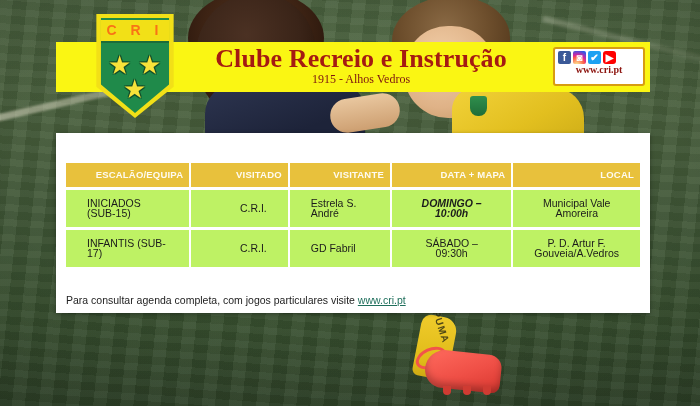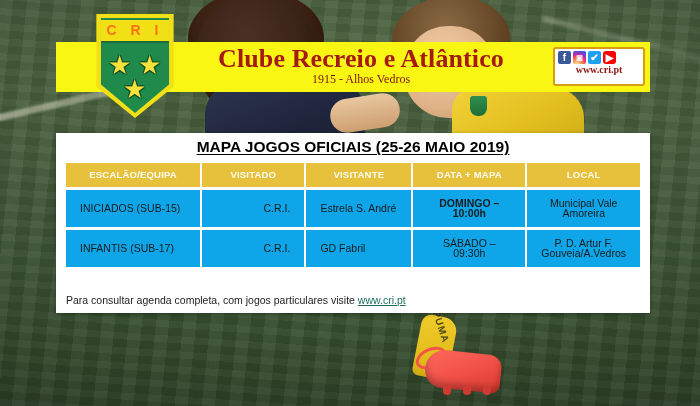--- a/index.html
+++ b/index.html
@@ -95,30 +95,30 @@
 
   
   .panel{position:absolute;left:56px;top:133px;width:594px;height:180px;background:#ffffff;
     box-shadow:0 1px 4px rgba(0,0,0,.35);}
   .doc-title{position:absolute;left:0;right:0;top:4px;text-align:center;
     font:700 15.5px/20px "Liberation Sans",sans-serif;color:#000;
     text-decoration:underline;text-underline-offset:2px;}
 
   table.games{position:absolute;left:10px;top:30px;width:574px;border-collapse:collapse;}
   table.games th{background:#e8c13c;color:#fefbf1;font:700 9.5px/1 "Liberation Sans",sans-serif;
-    letter-spacing:.2px;padding:7px 16px;text-align:center;border-right:2px solid #ffffff;}
+    letter-spacing:.2px;padding:7px 6px;text-align:right;border-right:2px solid #ffffff;}
   table.games th:last-child{border-right:none;}
-  table.games td{background:#0ea5e9;color:#1b1b1b;font:400 10.5px/1 "Liberation Sans",sans-serif;
-    padding:8px 14px;border-top:3px solid #ffffff;border-right:2px solid #ffffff;vertical-align:middle;}
+  table.games td{background:#bef264;color:#1b1b1b;font:400 10.5px/1 "Liberation Sans",sans-serif;
+    padding:8px 21px;border-top:3px solid #ffffff;border-right:2px solid #ffffff;vertical-align:middle;}
   table.games td:last-child{border-right:none;}
   td.c-equipa{text-align:left;width:120px;}
   td.c-visitado{text-align:right;font-weight:700;width:100px;}
   td.c-visitante{text-align:left;width:100px;}
   td.c-data{text-align:center;width:120px;}
-  td.c-data.bold{font-weight:700;}
+  td.c-data.bold{font-weight:700;font-style:italic;}
   td.c-local{text-align:center;}
   th.h-equipa{width:120px;} th.h-visitado{width:100px;} th.h-visitante{width:100px;margin-left:16px;} th.h-data{width:120px;}
 
   .foot-note{position:absolute;left:10px;top:160px;font:400 10.5px/14px "Liberation Sans",sans-serif;color:#222;}
   .foot-note a{color:#1f6f5c;text-decoration:underline;}
 </style>
 </head>
 <body>
 
 <div id="stage">
@@ -136,21 +136,21 @@
   <div class="shirt-badge"></div>
   <div class="sock"></div>
   <div class="sock-txt">PUMA</div>
   <div class="boot-lace"></div>
   <div class="boot"></div>
   <div class="stud" style="left:443px;"></div>
   <div class="stud" style="left:463px;"></div>
   <div class="stud" style="left:483px;"></div>
 
   <div class="banner"></div>
-  <div class="banner-title">Clube Recreio e Atlântico</div>
+  <div class="banner-title">Clube Recreio e Instrução</div>
   <div class="banner-sub">1915 - Alhos Vedros</div>
 
   <div class="crest">
     <div class="crest-shape"></div>
     <div class="crest-inner"></div>
     <div class="crest-band"></div>
     <div class="crest-cri">C R I</div>
     <div class="star s1">★</div>
     <div class="star s2">★</div>
     <div class="star s3">★</div>
@@ -160,21 +160,20 @@
     <div class="social-icons">
       <span class="sic fb">f</span>
       <span class="sic ig">◙</span>
       <span class="sic tw">✔</span>
       <span class="sic yt">▶</span>
     </div>
     <div class="social-url">www.cri.pt</div>
   </div>
 
   <div class="panel">
-    <div class="doc-title">MAPA JOGOS OFICIAIS (25-26 MAIO 2019)</div>
 
     <table class="games">
       <thead>
         <tr>
           <th class="h-equipa">ESCALÃO/EQUIPA</th>
           <th class="h-visitado">VISITADO</th>
           <th class="h-visitante">VISITANTE</th>
           <th class="h-data">DATA + MAPA</th>
           <th class="h-local">LOCAL</th>
         </tr>

